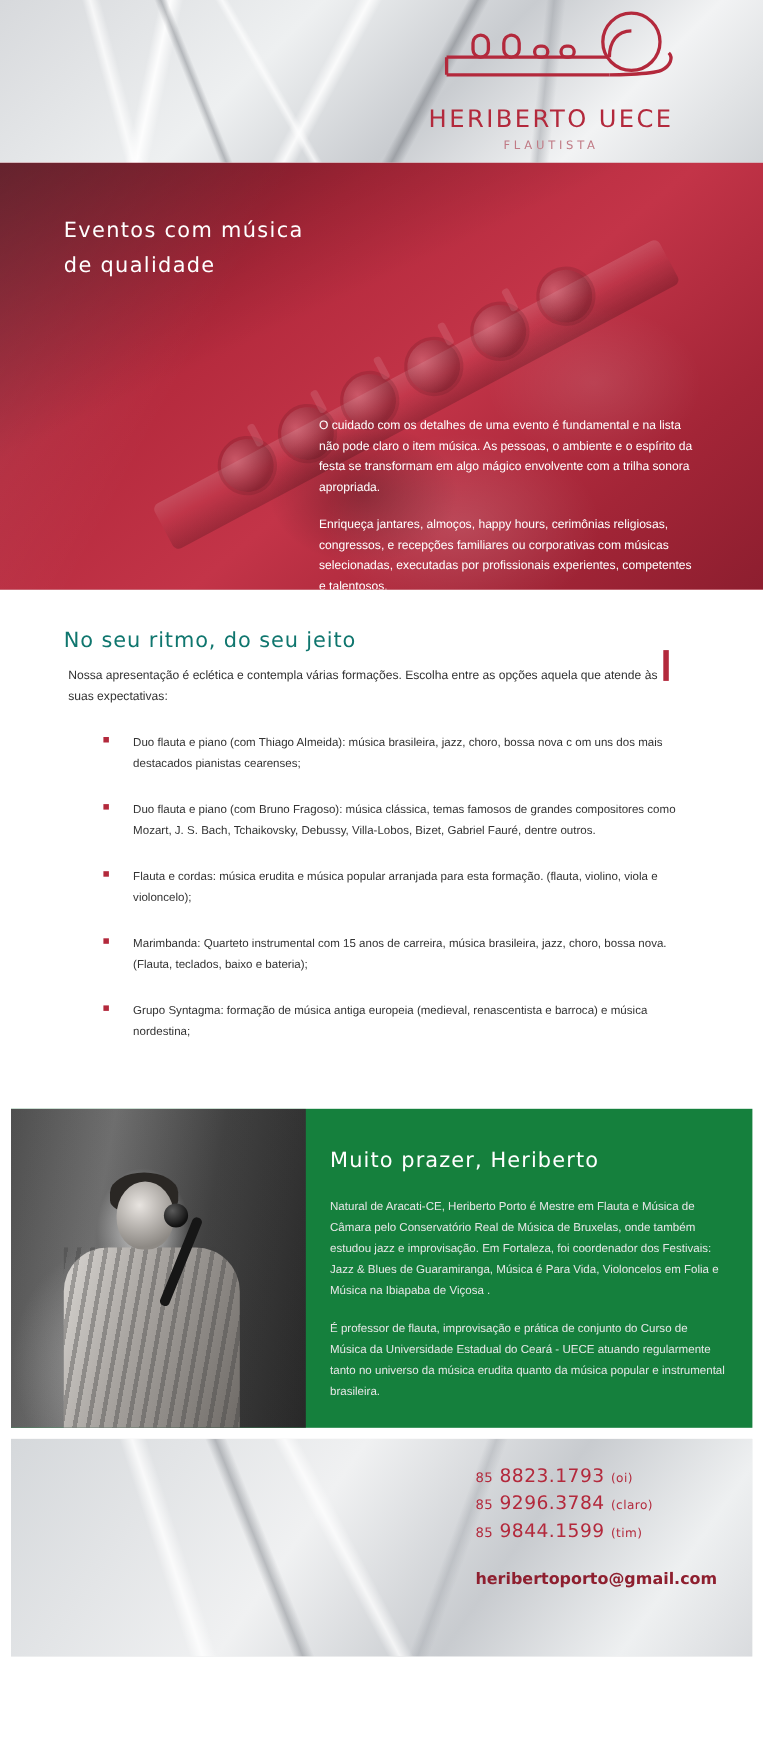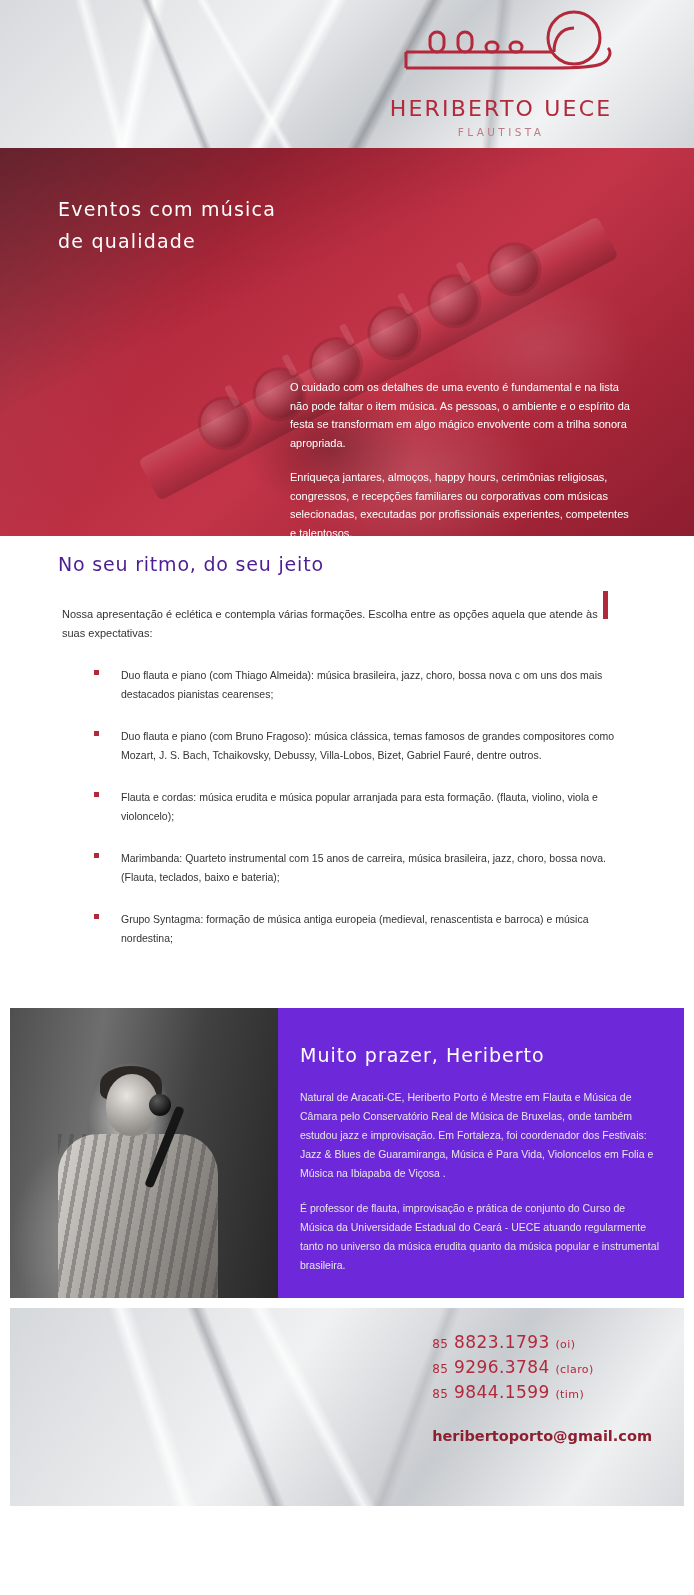--- a/index.html
+++ b/index.html
@@ -167,22 +167,22 @@
 
   
   .section-formations {
     position: relative;
     padding: 0;
     height: 472px;
   }
   .sec-title {
     position: absolute;
     left: 58px;
-    top: 17px;
-    color: #4c1d95;
+    top: 35px;
+    color: #0f766e;
     font-size: 19px;
     letter-spacing: .8px;
     font-family: "DejaVu Sans", sans-serif;
   }
   .sec-lead {
     position: absolute;
     left: 62px;
     top: 69px;
     width: 545px;
     color: #333333;
@@ -211,21 +211,21 @@
     width: 5px;
     height: 5px;
     background: #b3293c;
   }
 
   
   .section-about {
     position: relative;
     margin: 0 10px;
     height: 290px;
-    background: #6d28d9;
+    background: #15803d;
     overflow: hidden;
   }
   .about-photo {
     position: absolute;
     left: 0; top: 0;
     width: 268px; height: 290px;
     background:
       radial-gradient(ellipse 60px 80px at 120px 110px, rgba(235,235,235,.85), rgba(120,120,120,.1) 70%),
       radial-gradient(ellipse 130px 150px at 95px 230px, rgba(200,200,200,.55), rgba(40,40,40,0) 72%),
       linear-gradient(100deg, #4a4a4a 0%, #6d6d6d 30%, #3b3b3b 62%, #1f1f1f 100%);
@@ -381,21 +381,21 @@
       <div class="rod" style="left:306px"></div>
       <div class="rod" style="left:372px"></div>
     </div>
 
     <div class="hero-title">
       <div>Eventos com música</div>
       <div>de qualidade</div>
     </div>
 
     <div class="hero-copy">
-      <p>O cuidado com os detalhes de uma evento é fundamental e na lista não pode faltar o item música. As pessoas, o ambiente e o espírito da festa se transformam em algo mágico envolvente com a trilha sonora apropriada.</p>
+      <p>O cuidado com os detalhes de uma evento é fundamental e na lista não pode claro o item música. As pessoas, o ambiente e o espírito da festa se transformam em algo mágico envolvente com a trilha sonora apropriada.</p>
       <p>Enriqueça  jantares, almoços, happy hours, cerimônias religiosas, congressos, e recepções familiares ou corporativas  com músicas selecionadas, executadas por profissionais experientes, competentes e talentosos.</p>
     </div>
   </div>
 
   <div class="red-tick"></div>
 
   <div class="section-formations">
     <div class="sec-title">No seu ritmo, do seu jeito</div>
     <div class="sec-lead">Nossa apresentação é eclética e contempla várias formações. Escolha entre as opções aquela que atende às suas expectativas:</div>
 

